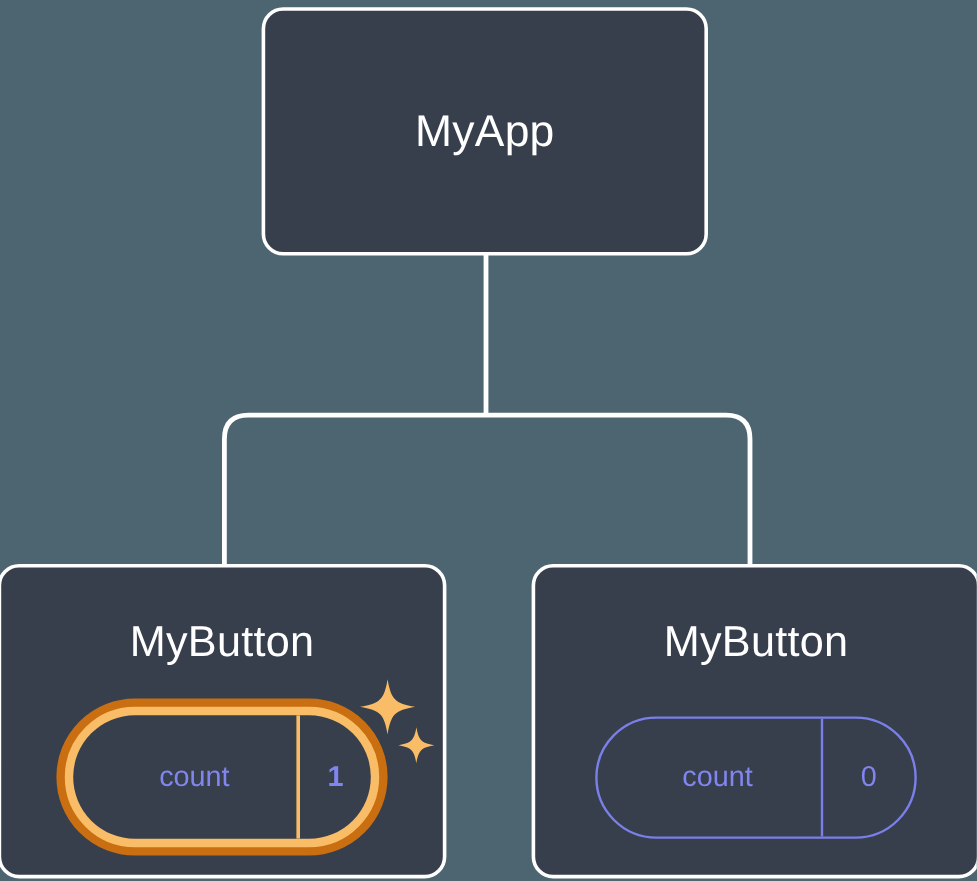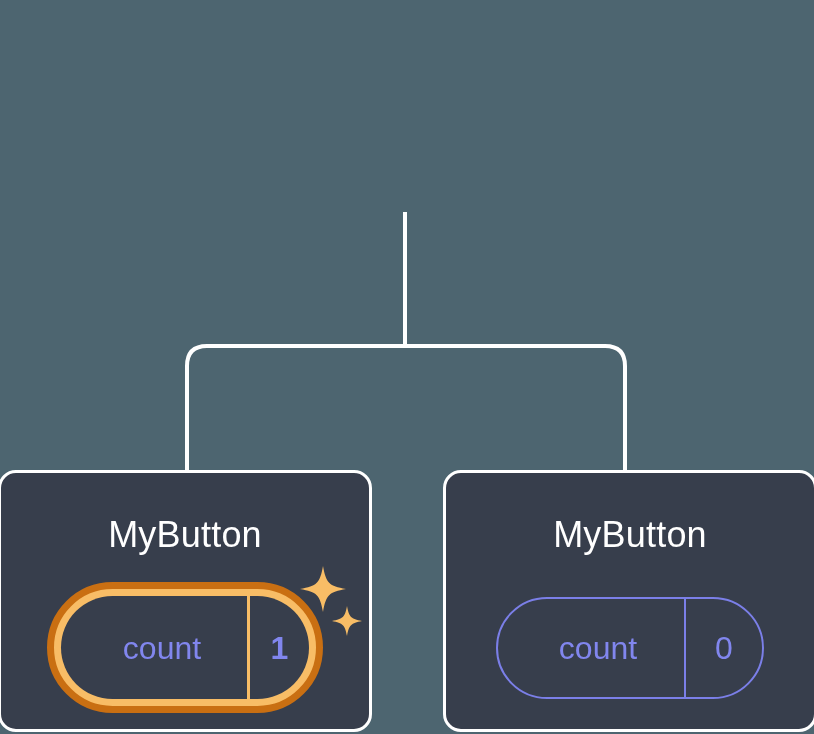--- a/index.html
+++ b/index.html
@@ -85,21 +85,21 @@
     box-sizing: border-box;
     display: flex;
     align-items: stretch;
     border-radius: 999px;
     height: 102px;
   }
   .pill-key, .pill-val {
     display: flex;
     align-items: center;
     justify-content: center;
-    font-size: 32px;
+    font-size: 24px;
     line-height: 1;
     white-space: nowrap;
   }
 
   
   .pill.plain {
     width: 268px;
     border: 2px solid #7b7fe8;
   }
   .pill.plain .pill-key {
@@ -160,20 +160,23 @@
 
 <div id="stage">
 
   <svg id="connectors" viewBox="0 0 814 734" width="814" height="734" fill="none">
 
     <path d="M 405 212 L 405 346" stroke="#ffffff" stroke-width="4" stroke-linecap="butt"></path>
 
     <path d="M 187 470 L 187 366 Q 187 346 207 346 L 605 346 Q 625 346 625 366 L 625 470" stroke="#ffffff" stroke-width="4" stroke-linecap="butt"></path>
   </svg>
 
+  <div class="node root">
+    <div class="node-title">MyApp</div>
+  </div>
 
   <div class="node child child-left">
     <div class="node-title">MyButton</div>
 
     <div class="pill-wrap">
       <div class="pill highlight">
         <div class="pill-inner">
           <div class="pill-key">count</div>
           <div class="pill-val">1</div>
         </div>

